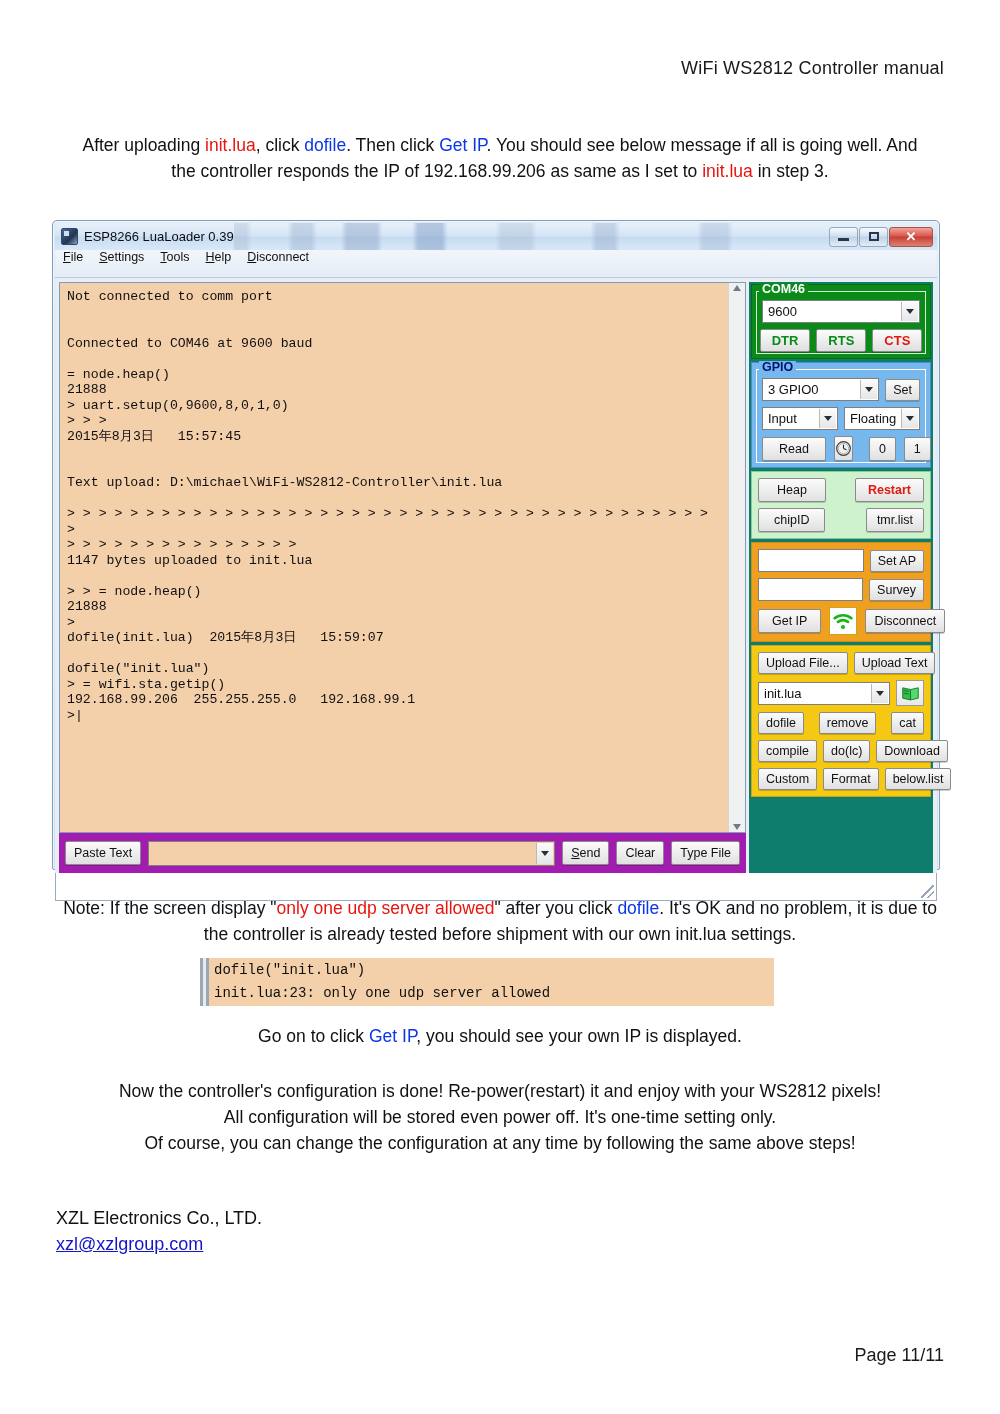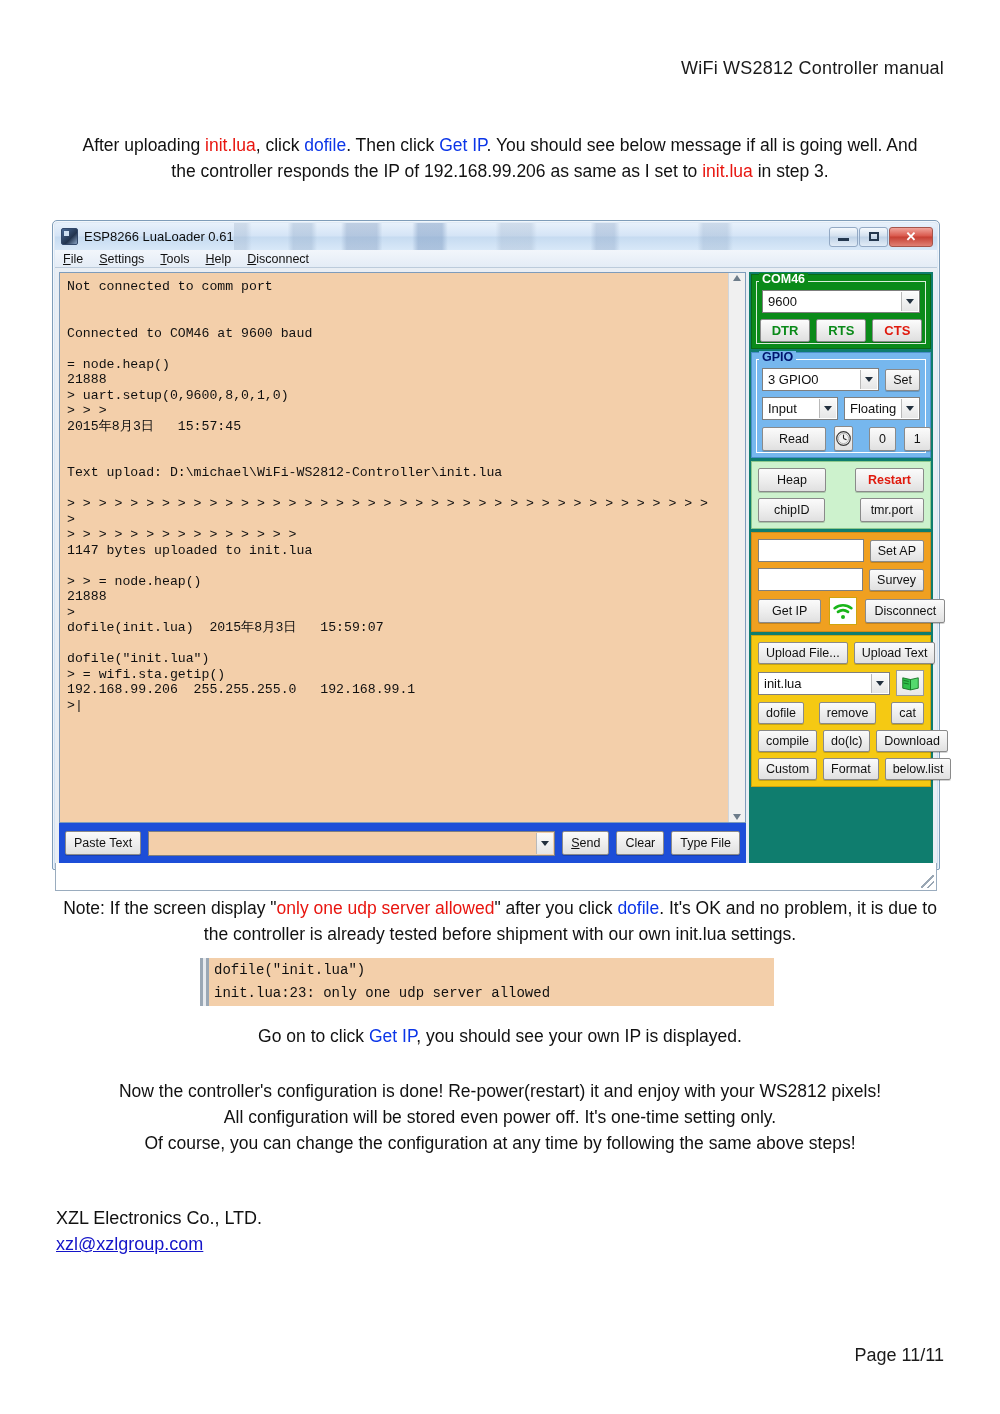--- a/index.html
+++ b/index.html
@@ -87,24 +87,24 @@
   .win-btn.close {
     width:44px;
     border-color:#a5544a;
     background:linear-gradient(180deg,#f0a49b,#d9584c 45%,#c63f33 50%,#e08074);
     color:#fff; font-weight:bold; font-size:13px;
   }
   .win-btn .glyph-min { display:block; width:11px; height:3px; background:#24384f; margin-top:6px;}
   .win-btn .glyph-max { display:block; width:10px; height:9px; border:2px solid #24384f; }
 
   .menubar {
-    height:18px;
+    height:28px;
     background:linear-gradient(180deg,#f2f6fb,#e4ecf6);
     border-bottom:1px solid #bccbdb;
-    display:flex; align-items:center; padding-left:8px; gap:16px;
+    display:flex; padding-left:8px; gap:16px;
     font-size:12.5px; color:#111;
   }
   .menubar span u { text-decoration:underline; }
 
   .app-body {
     position:relative;
     height:calc(100% - 49px);
     background:#e9eef4;
     padding:4px 4px 0 4px;
     display:flex;
@@ -136,21 +136,21 @@
     width:17px; background:#f0f0f0; border-left:1px solid #cfd6dd;
     display:flex; flex-direction:column; justify-content:space-between;
     align-items:center; padding:2px 0;
   }
   .vscroll .arrow { width:0;height:0;border-left:4px solid transparent;border-right:4px solid transparent; }
   .vscroll .up { border-bottom:6px solid #6d7c8a; }
   .vscroll .down { border-top:6px solid #6d7c8a; }
 
   .send-bar {
     height:40px;
-    background:#1d4ed8;
+    background:#a21caf;
     display:flex; align-items:center; gap:7px;
     padding:0 6px;
   }
   .btn {
     border:1px solid #8a8a8a;
     background:linear-gradient(180deg,#fbfbfb,#ededed 55%,#e0e0e0);
     border-radius:2px;
     font-size:12.5px; color:#111;
     padding:4px 8px;
     white-space:nowrap;
@@ -288,21 +288,21 @@
 <div class="doc-header">WiFi WS2812 Controller manual</div>
 
 <div class="para center" style="left:70px; top:132px; width:860px;">
   <span>After uploading </span><span class="red">init.lua</span><span>, click </span><span class="blue">dofile</span><span>. Then click </span><span class="blue">Get IP</span><span>. You should see below message if all is going well. And the controller responds the IP of 192.168.99.206 as same as I set to </span><span class="red">init.lua</span><span> in step 3.</span>
 </div>
 
 <div class="app-window">
 
   <div class="titlebar">
     <div class="app-icon"></div>
-    <div class="title-text">ESP8266 LuaLoader 0.61</div>
+    <div class="title-text">ESP8266 LuaLoader 0.39</div>
     <div class="ghost"></div>
     <div class="win-btns">
       <div class="win-btn">
           <span class="glyph-min"></span>
         </div>
       <div class="win-btn">
           <span class="glyph-max"></span>
         </div>
       <div class="win-btn close">✕</div>
     </div>
@@ -429,21 +429,21 @@
         </div>
       </div>
 
       <div class="group grp-sys">
         <div class="row" style="justify-content:space-between;">
           <div class="btn" style="padding:4px 18px;">Heap</div>
           <div class="btn btn-restart" style="padding:4px 12px;">Restart</div>
         </div>
         <div class="row" style="justify-content:space-between;">
           <div class="btn" style="padding:4px 15px;">chipID</div>
-          <div class="btn" style="padding:4px 10px;">tmr.port</div>
+          <div class="btn" style="padding:4px 10px;">tmr.list</div>
         </div>
       </div>
 
       <div class="group grp-wifi">
         <div class="row">
           <div class="txtbox"><span></span></div>
           <div class="btn btn-sm">Set AP</div>
         </div>
         <div class="row">
           <div class="txtbox"><span></span></div>

